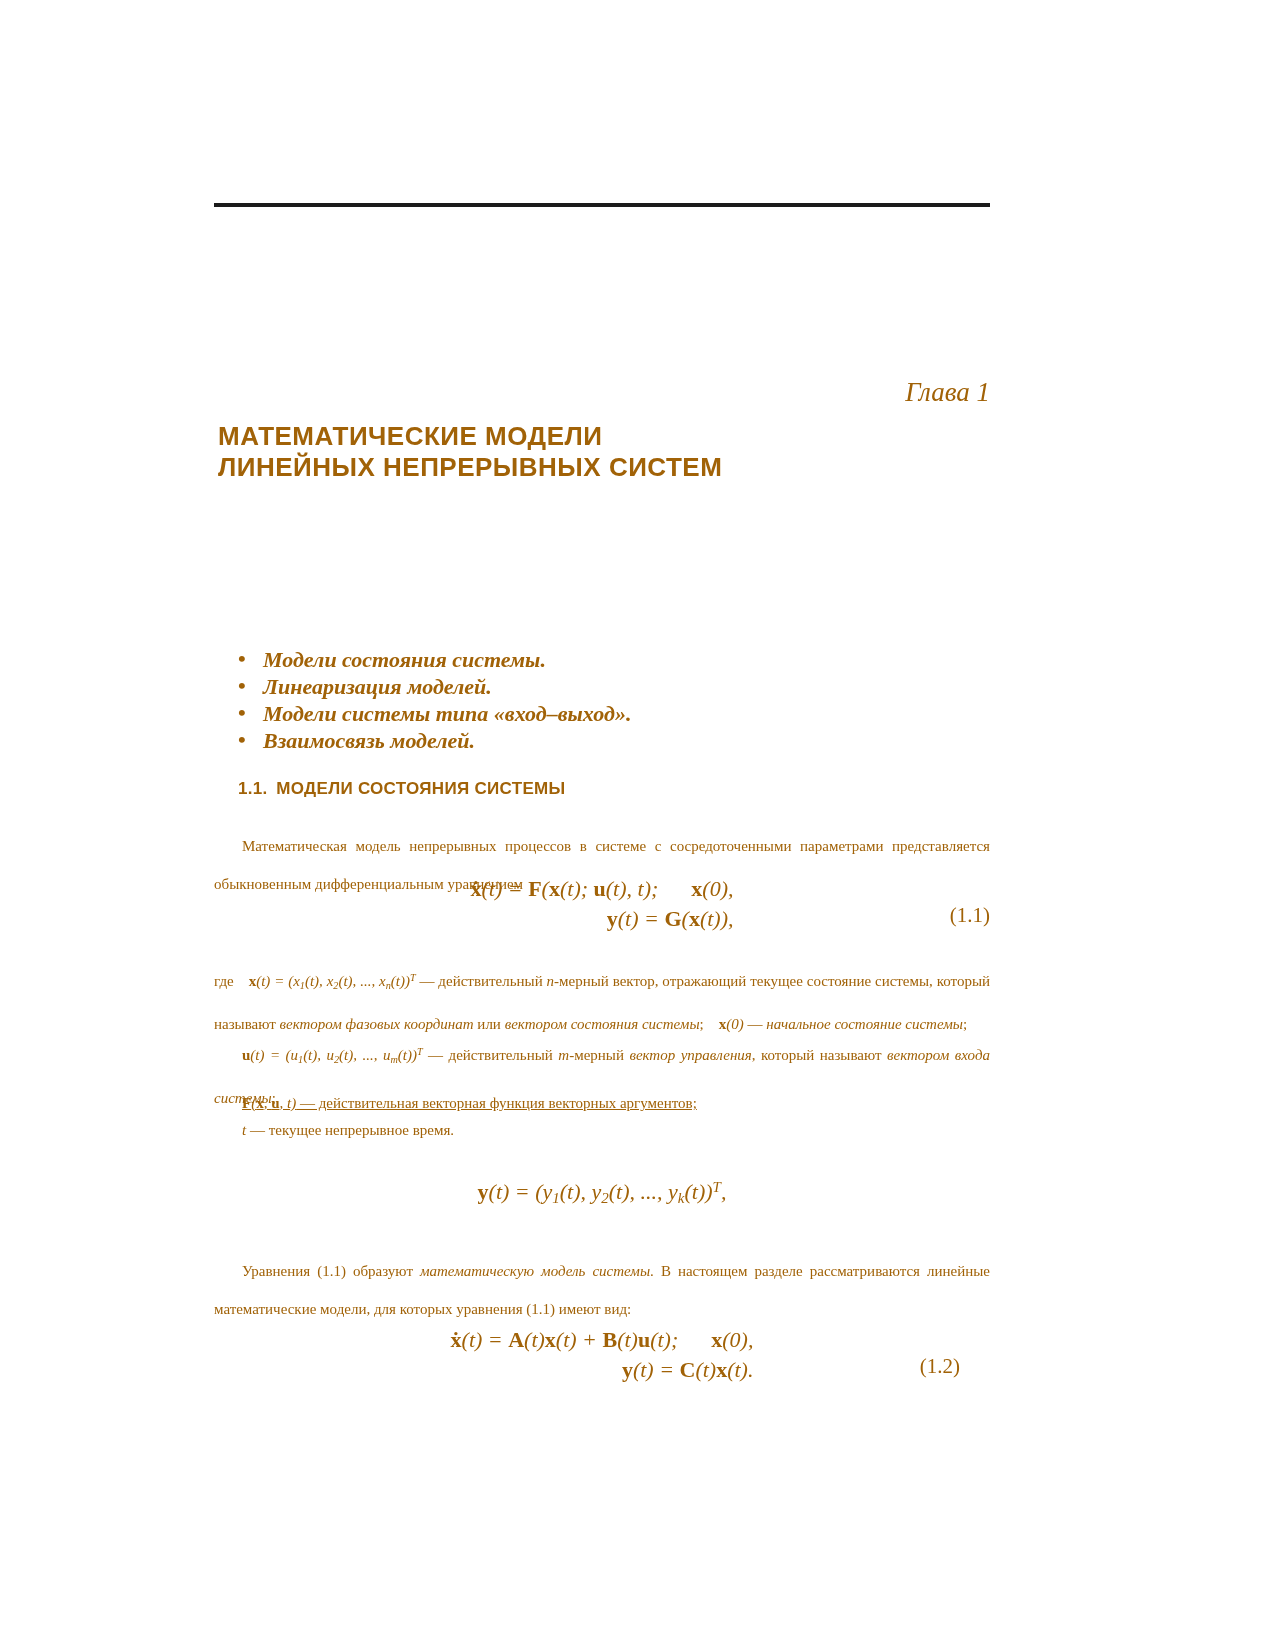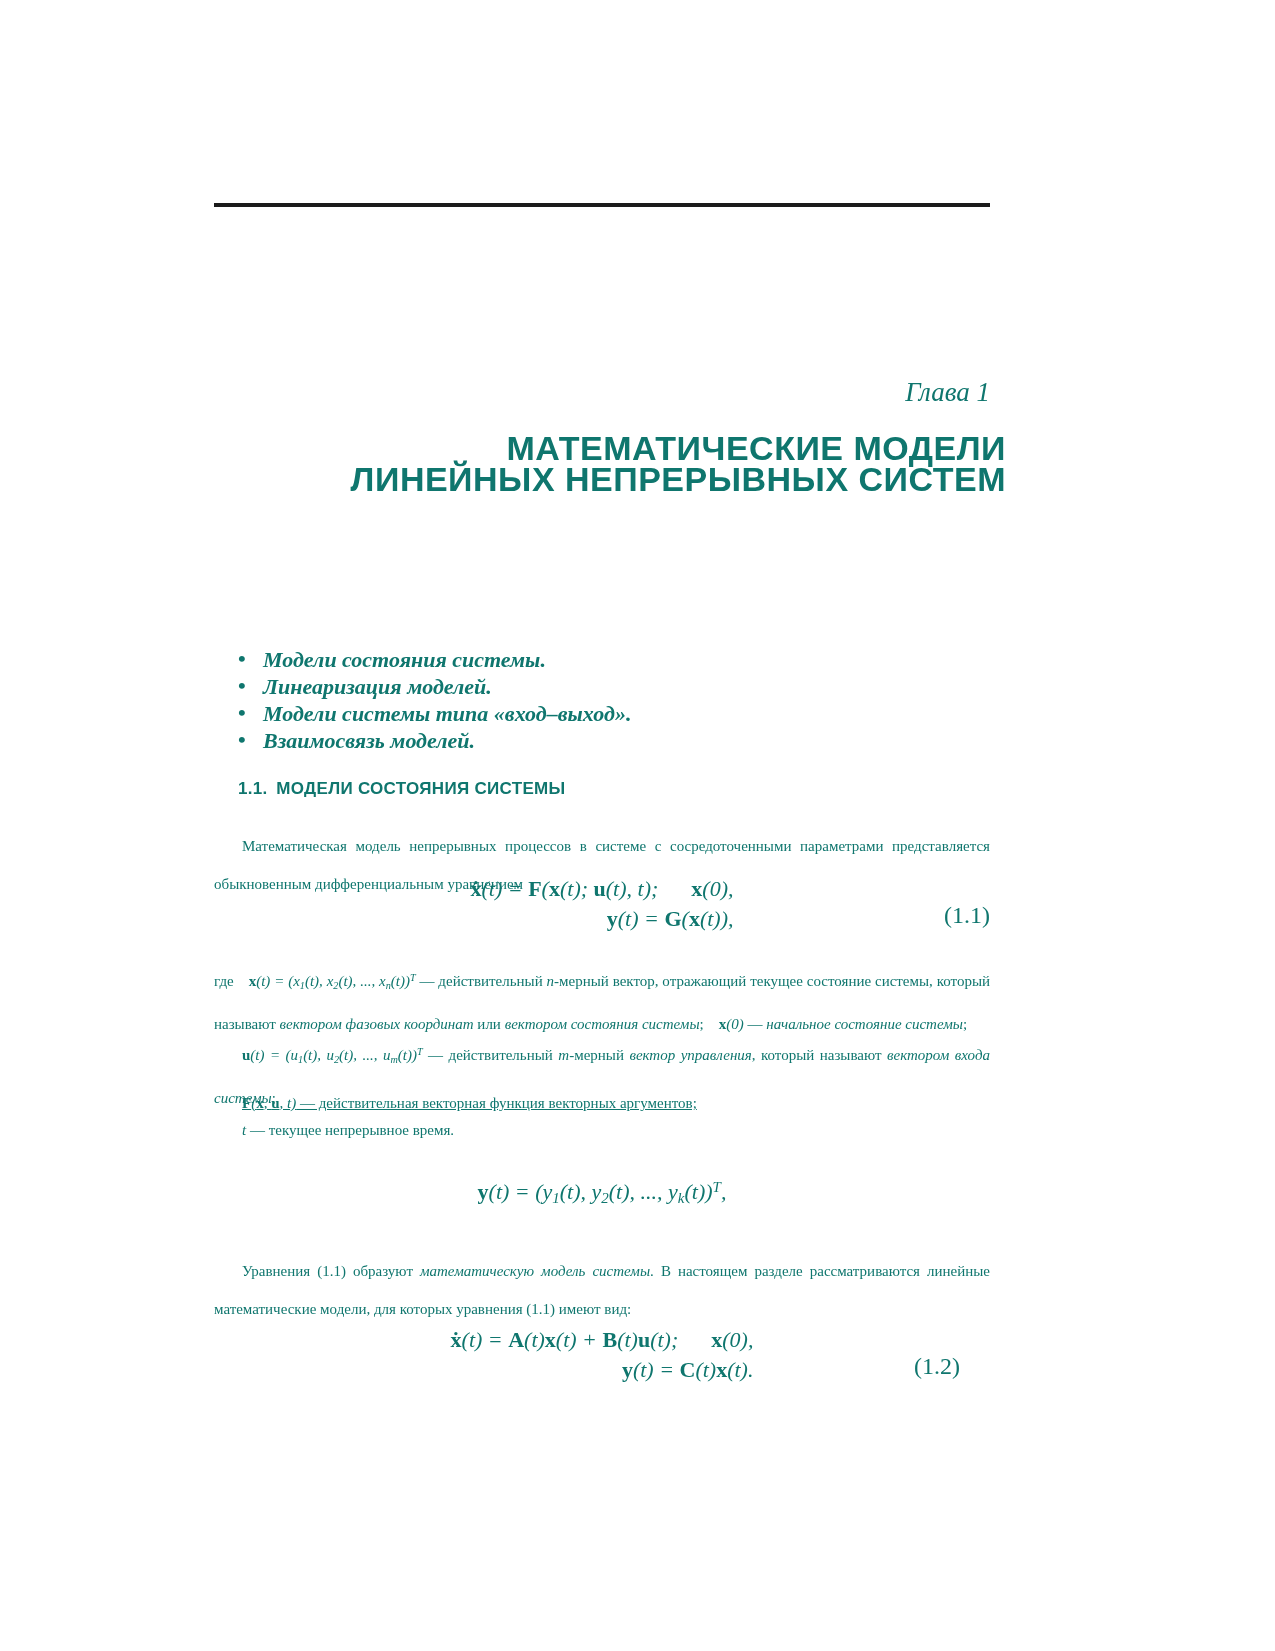--- a/index.html
+++ b/index.html
@@ -1,45 +1,44 @@
 <!DOCTYPE html>
 <html lang="ru"><head>
 <meta charset="utf-8">
 <style>
   html, body { margin: 0; padding: 0; background: #ffffff; }
   .page {
     position: relative;
     width: 1275px;
     height: 1651px;
     background: #ffffff;
-    color: #0f766e;
+    color: #a16207;
     font-family: "Liberation Serif", "DejaVu Serif", serif;
     overflow: hidden;
   }
   .rule {
     position: absolute;
     left: 214px; top: 203px;
     width: 776px; height: 4px;
     background: #1b1b1b;
   }
   .chapter-label {
     position: absolute;
     left: 214px; top: 376px; width: 776px;
     text-align: right;
     font-style: italic;
     font-size: 27px; line-height: 32px;
   }
   .chapter-title {
     position: absolute;
     left: 214px; top: 417px; width: 776px;
-    margin: 16px;
-    text-align: right;
+    margin: 4px;
     font-family: "Liberation Sans", "DejaVu Sans", sans-serif;
     font-weight: bold;
-    font-size: 34px; line-height: 31px;
+    font-size: 26px; line-height: 31px;
     letter-spacing: 0.5px;
   }
   .topics {
     position: absolute;
     left: 214px; top: 646px; width: 776px;
     list-style: none; margin: 0; padding: 0;
     font-weight: bold; font-style: italic;
     font-size: 22px; line-height: 27px;
   }
   .topics li { position: relative; padding-left: 49px; }
@@ -76,21 +75,21 @@
     left: 214px; width: 776px;
     font-size: 22px; line-height: 30px;
     text-align: center;
   }
   #eq11 { top: 874px; }
   #eqmid { top: 1172px; }
   #eq12 { top: 1325px; text-decoration: underline; }
   .eq-body { display: inline-block; text-align: right; }
   .eqnum {
     position: absolute; right: 0; bottom: 4px;
-    font-size: 24px;
+    font-size: 21px;
   }
   #eq12 .eqnum { right: 30px; }
   
   .r-n  { font-style: normal; }
   .r-i  { font-style: italic; }
   .r-m  { font-style: italic; }
   .r-mb { font-style: normal; font-weight: bold; }
   .r-msub { font-style: italic; font-size: 0.68em; vertical-align: -0.25em; }
   .r-msup { font-style: italic; font-size: 0.68em; vertical-align: 0.5em; }
 </style>

